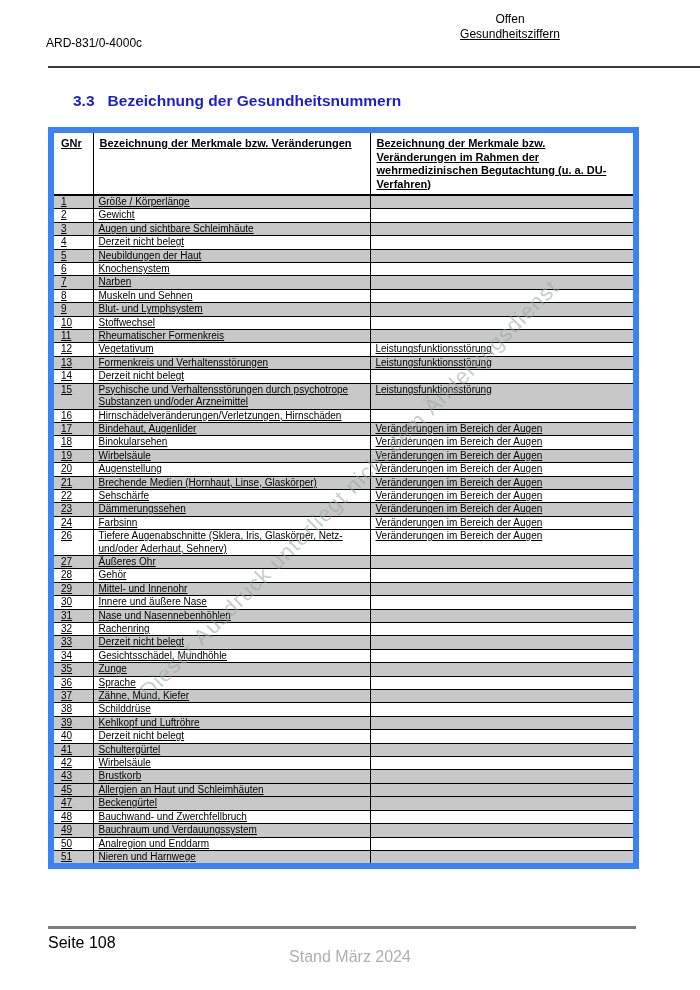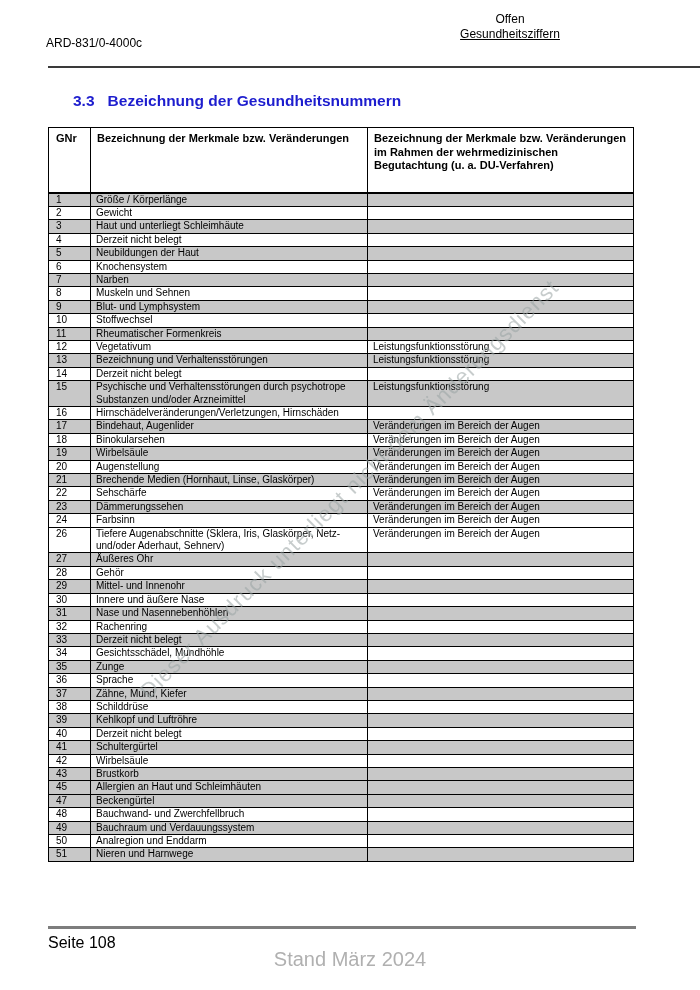--- a/index.html
+++ b/index.html
@@ -33,21 +33,22 @@
   .section-heading{
     position:absolute;left:48px;top:92px;
     display:flex;gap:13px;
     font-size:15.5px;font-weight:bold;color:var(--heading-blue);margin-left:25px;
   }
   .gn-table{
     position:absolute;left:48px;top:127px;
     width:532px;
     border-collapse:collapse;
     table-layout:fixed;
-    border:1px solid #3b82f6;
+    border:6px solid #3b82f6;
+    text-decoration:underline;
   }
   .gn-table col.c1{width:42px;}
   .gn-table col.c2{width:277px;}
   .gn-table col.c3{width:266px;}
   .gn-table th,.gn-table td{
     border:1px solid #000;
     vertical-align:top;
     text-align:left;
     overflow:hidden;
   }
@@ -76,21 +77,21 @@
   }
   .footer-rule{
     position:absolute;left:48px;top:926px;width:588px;height:3px;
     background:var(--footer-rule);
   }
   .footer-page{
     position:absolute;left:48px;top:934px;font-size:16px;
   }
   .footer-stand{
     position:absolute;left:0;top:948px;width:700px;
-    text-align:center;font-size:20px;color:#b0b0b0;
+    text-align:center;font-size:16px;color:#b0b0b0;
   }
 </style>
 </head>
 <body>
 
 <div class="hdr-left">ARD-831/0-4000c</div>
 
 <div class="hdr-center">
   <div>Offen</div>
   <div class="line2">Gesundheitsziffern</div>
@@ -122,21 +123,21 @@
         <td class="">Größe / Körperlänge</td>
         <td class=""></td>
       </tr>
       <tr>
         <td class="gnr">2</td>
         <td class="">Gewicht</td>
         <td class=""></td>
       </tr>
       <tr class="shaded">
         <td class="gnr">3</td>
-        <td class="">Haut und unterliegt Schleimhäute</td>
+        <td class="">Augen und sichtbare Schleimhäute</td>
         <td class=""></td>
       </tr>
       <tr>
         <td class="gnr">4</td>
         <td class="">Derzeit nicht belegt</td>
         <td class=""></td>
       </tr>
       <tr class="shaded">
         <td class="gnr">5</td>
         <td class="">Neubildungen der Haut</td>
@@ -172,21 +173,21 @@
         <td class="">Rheumatischer Formenkreis</td>
         <td class=""></td>
       </tr>
       <tr>
         <td class="gnr">12</td>
         <td class="">Vegetativum</td>
         <td class="">Leistungsfunktionsstörung</td>
       </tr>
       <tr class="shaded">
         <td class="gnr">13</td>
-        <td class="">Bezeichnung und Verhaltensstörungen</td>
+        <td class="">Formenkreis und Verhaltensstörungen</td>
         <td class="">Leistungsfunktionsstörung</td>
       </tr>
       <tr>
         <td class="gnr">14</td>
         <td class="">Derzeit nicht belegt</td>
         <td class=""></td>
       </tr>
       <tr class="shaded">
         <td class="gnr">15</td>
         <td class="">Psychische und Verhaltensstörungen durch psychotrope Substanzen und/oder Arzneimittel</td>

